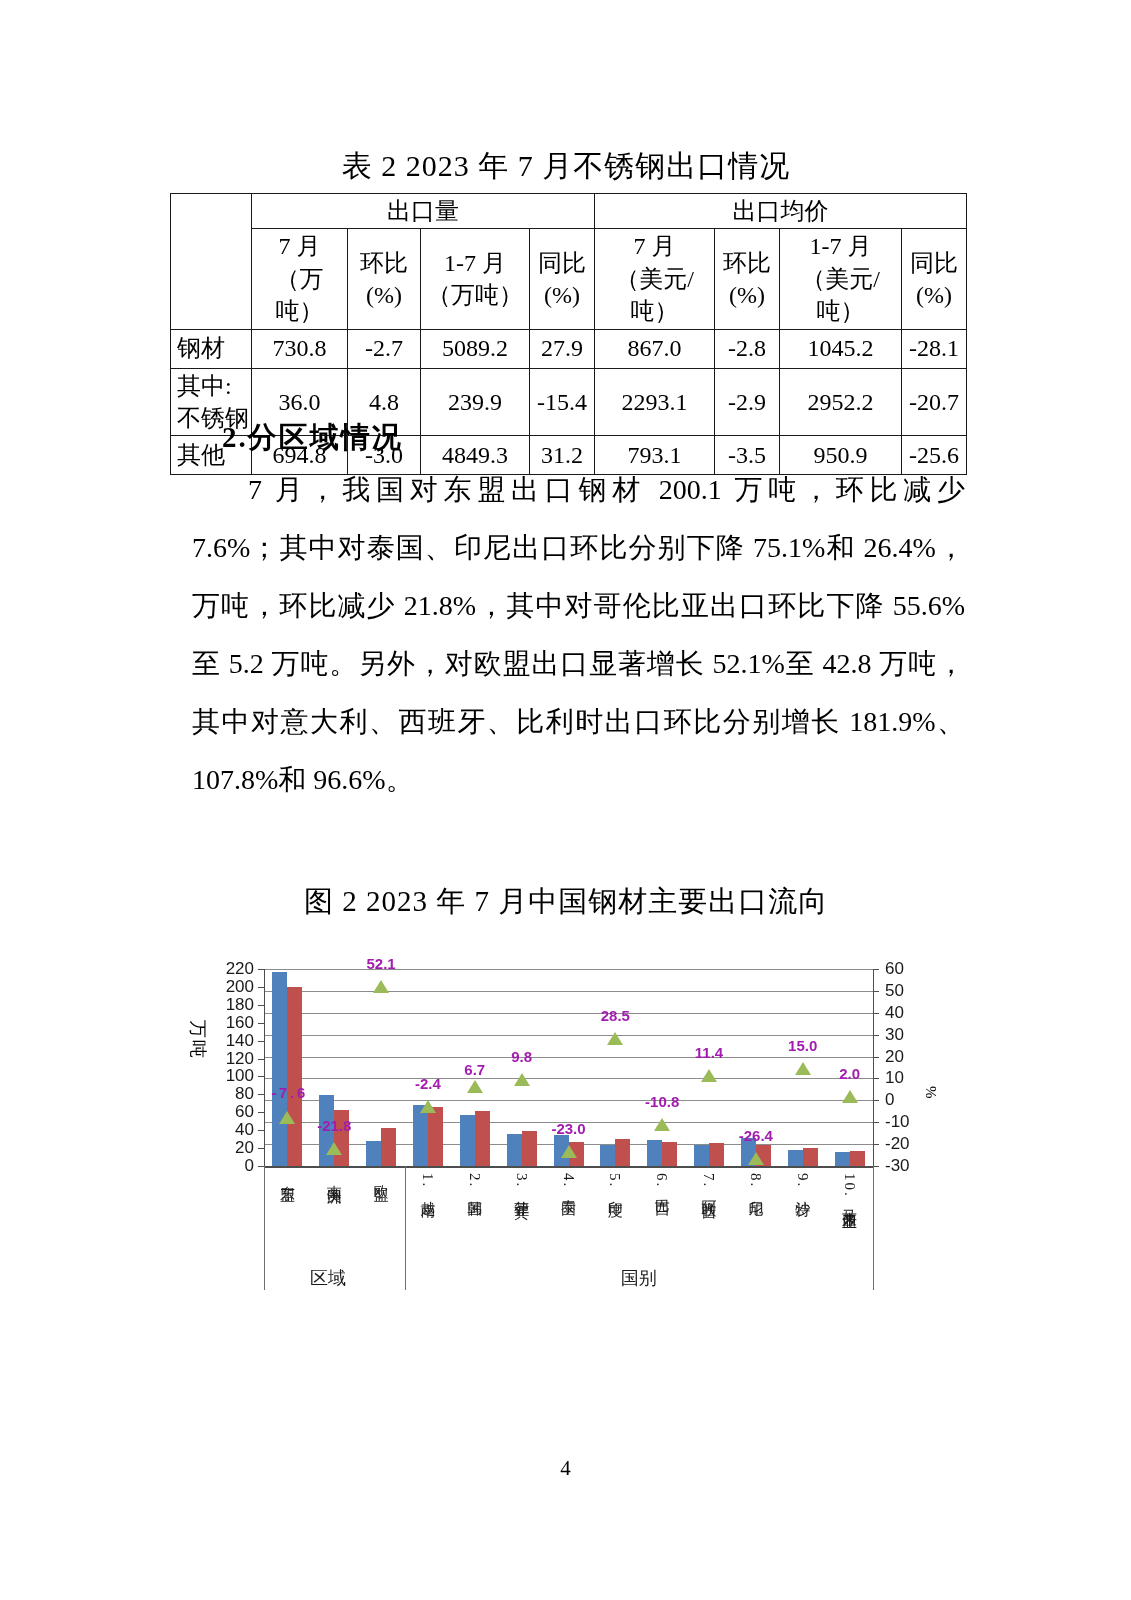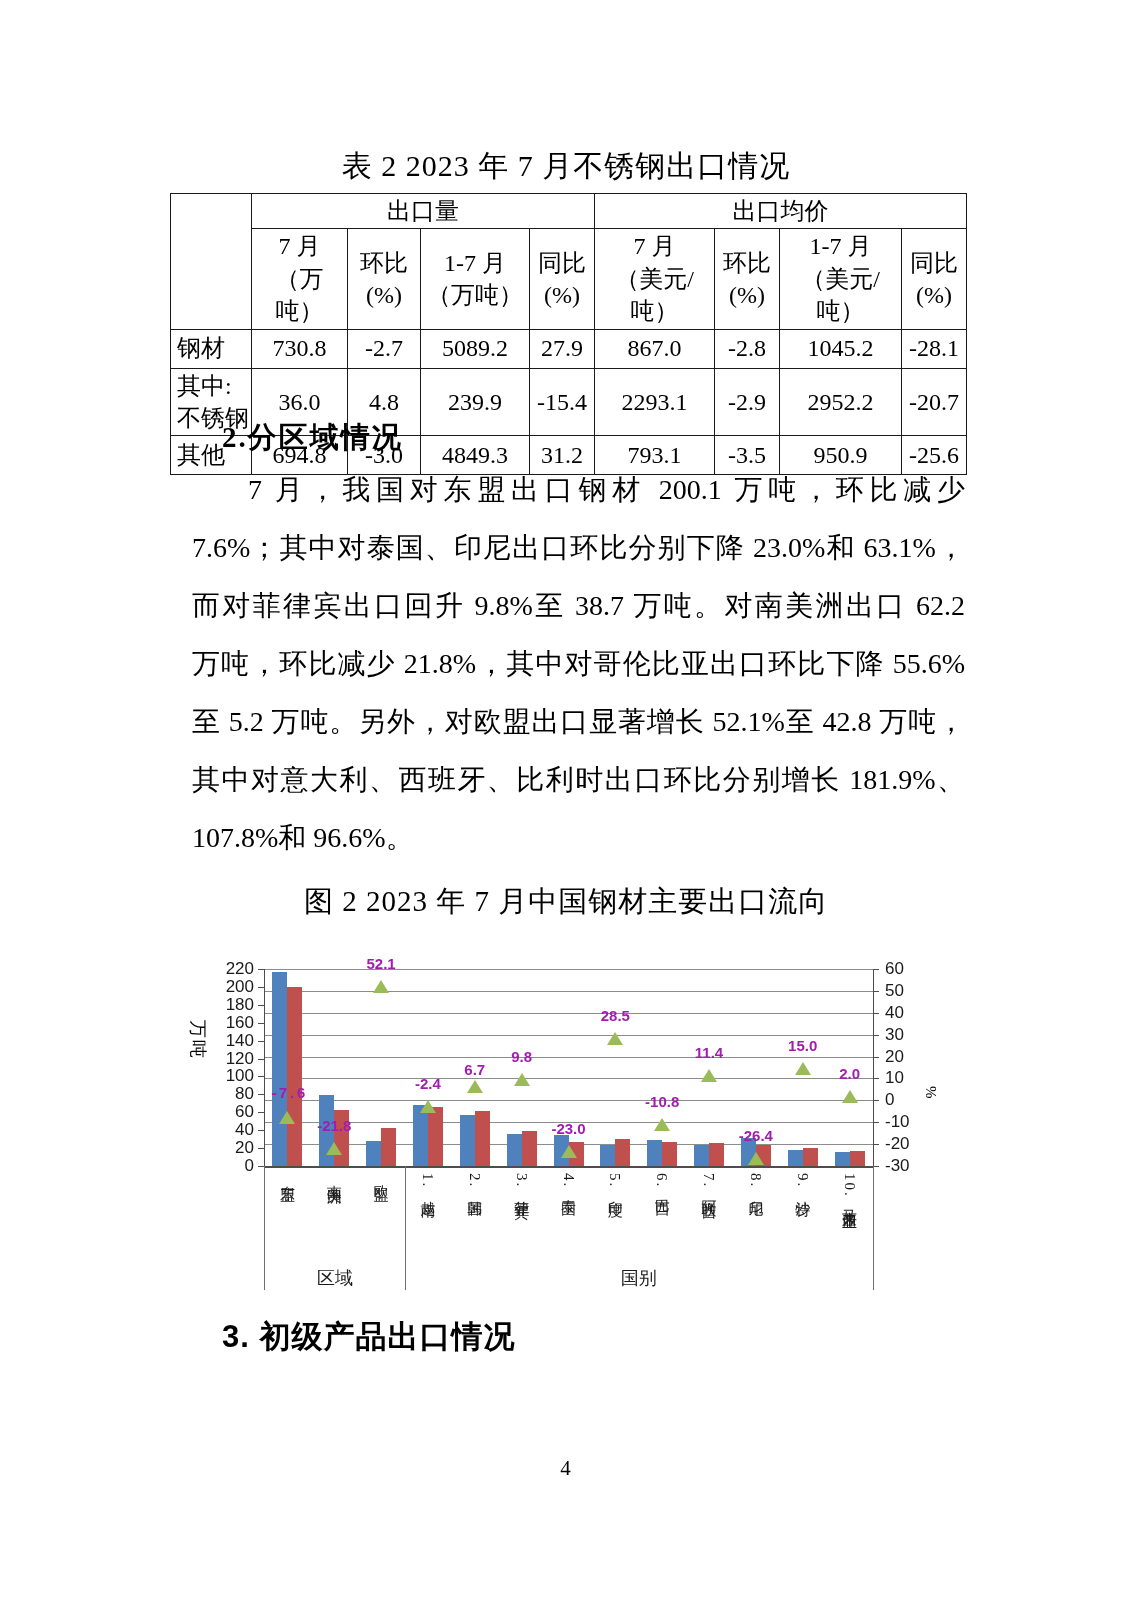--- a/index.html
+++ b/index.html
@@ -204,22 +204,21 @@
       <td>950.9</td>
       <td>-25.6</td>
     </tr>
   </tbody>
     </table>
 
   <div class="h2">2.分区域情况</div>
 
   <div class="para">
     <div class="jline first">7 月，我国对东盟出口钢材 200.1 万吨，环比减少</div>
-    <div class="jline">7.6%；其中对泰国、印尼出口环比分别下降 23.0%和 63.1%，</div>
-    <div class="jline">而对菲律宾出口回升 9.8%至 38.7 万吨。对南美洲出口 62.2</div>
+    <div class="jline">7.6%；其中对泰国、印尼出口环比分别下降 75.1%和 26.4%，</div>
     <div class="jline">万吨，环比减少 21.8%，其中对哥伦比亚出口环比下降 55.6%</div>
     <div class="jline">至 5.2 万吨。另外，对欧盟出口显著增长 52.1%至 42.8 万吨，</div>
     <div class="jline">其中对意大利、西班牙、比利时出口环比分别增长 181.9%、</div>
     <div class="jline last">107.8%和 96.6%。</div>
   </div>
 
   <div class="fig-title">图 2 2023 年 7 月中国钢材主要出口流向</div>
 
   <div class="chart" id="chart">
     <div class="axis-title-left">万吨</div>
@@ -341,21 +340,20 @@
       <div class="vlab" style="left: 592.731px; top: 96.5px;">15.0</div>
       <div class="catlab" style="left: 612.731px; top: 233px;">9.沙特</div>
       <div class="bar" style="left: 654.577px; top: 211.673px; width: 15px; height: 14.3273px; background: rgb(79, 129, 189);"></div>
       <div class="bar" style="left: 669.577px; top: 211.404px; width: 15px; height: 14.5959px; background: rgb(192, 80, 77);"></div>
       <div class="tri" style="left: 661.577px; top: 149.956px; border-bottom-color: rgb(155, 187, 89);"></div>
       <div class="vlab" style="left: 639.577px; top: 124.956px;">2.0</div>
       <div class="catlab" style="left: 659.577px; top: 233px;">10.马来西亚</div>
       <div class="sep" style="left: 84px; top: 226px;"></div>
       <div class="sep" style="left: 224.538px; top: 226px;"></div>
       <div class="sep" style="left: 693px; top: 226px;"></div>
-      <div class="glab" style="left: 125px;">区域</div>
+      <div class="glab" style="left: 118px;">区域</div>
       <div class="glab" style="left: 428.769px;">国别</div>
     </div>
 
-  <div class="h3">3. 初级产品出口情况</div>
 
   <div class="pageno">4</div>
 
 </div>
 
 </body></html>

